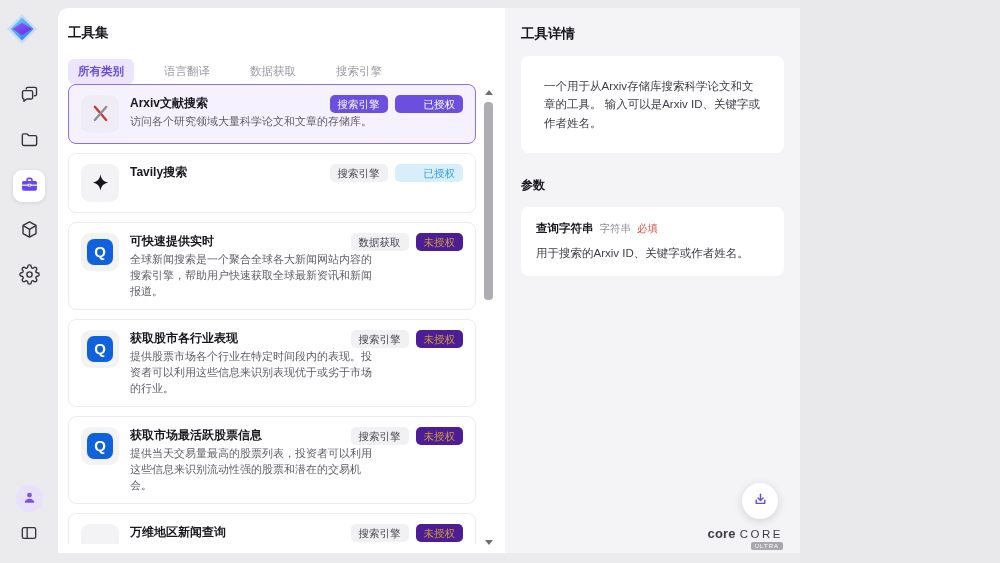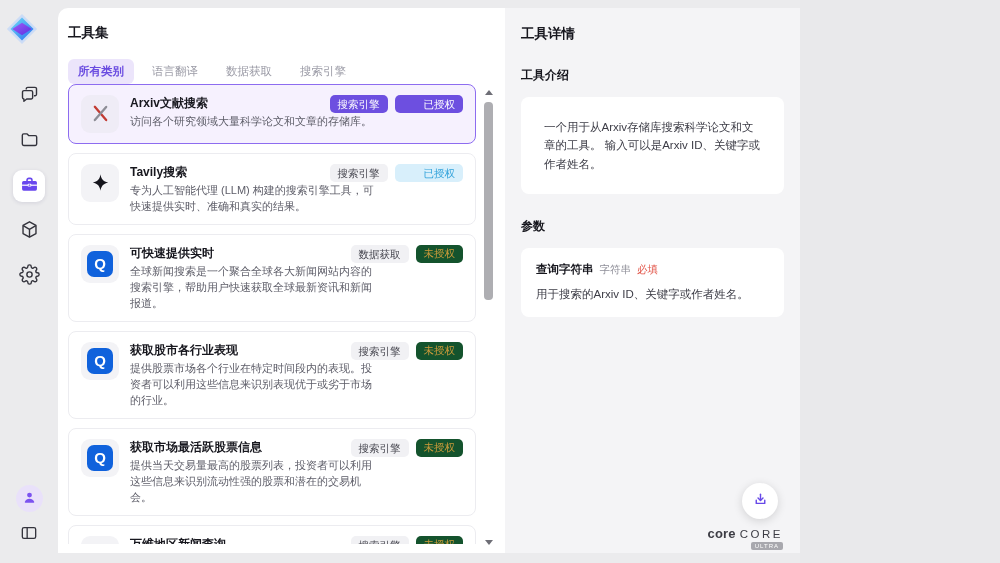--- a/index.html
+++ b/index.html
@@ -22,37 +22,37 @@
   .avatar-btn { width:27px; height:27px; border-radius:50%; background:#e9e1fa; border:none; display:flex; align-items:center; justify-content:center; cursor:pointer; padding:0; }
   .avatar-btn svg { width:17px; height:17px; }
   .panel-btn { width:30px; height:30px; border:none; background:transparent; display:flex; align-items:center; justify-content:center; cursor:pointer; padding:0; }
   .panel-btn svg { width:20px; height:20px; }
 
   
   .main { position:absolute; left:58px; top:8px; right:0; bottom:10px; display:flex; border-radius:10px 0 0 0; overflow:hidden; }
   .list-pane { position:relative; width:447px; background:#fff; padding:16px 0 0 10px; flex:none; }
   .page-title { font-size:13.5px; font-weight:bold; color:#17171e; margin:0; line-height:1.3; }
 
-  .tabs { display:flex; align-items:center; gap:8px; margin-top:17px; }
+  .tabs { display:flex; align-items:center; gap:20px; margin-top:17px; }
   .tab { font-size:11.5px; color:#9b9ba6; padding:5px 10px; border-radius:6px; cursor:pointer; white-space:nowrap; }
   .tab.active { background:#ece5fb; color:#6a4ce0; font-weight:bold; }
 
   .cards { width:408px; height:460px; overflow:hidden; display:flex; flex-direction:column; gap:9px; }
   .card { position:relative; flex:none; border:1px solid #ececf0; border-radius:8px; background:#fff; padding:10px 12px; display:flex; gap:11px; cursor:pointer; }
   .card.selected { border:1.5px solid #8d6cf0; background:#f6f1fe; }
   .tool-icon { width:38px; height:38px; border-radius:9px; background:#f3f3f6; display:flex; align-items:center; justify-content:center; flex:none; }
   .card.selected .tool-icon { background:#efecf6; }
   .card-body { min-width:0; }
   .card-title { font-size:12px; font-weight:bold; color:#17171e; line-height:16px; }
   .card-desc { font-size:11px; color:#5d5d68; line-height:16px; margin-top:2px; max-width:246px; }
   .card-badges { position:absolute; top:10px; right:12px; display:flex; gap:7px; }
   .badge { font-size:10.5px; line-height:1.2; padding:3px 8px; border-radius:5px; white-space:nowrap; }
   .badge.cat { background:#f1f1f4; color:#46464f; }
   .badge.auth.ok { background:#d8effb; color:#2fa1da;padding-left:29px; }
-  .badge.auth.no { background:#14532d; color:#cf9c3a;font-family:Liberation Serif, serif; }
+  .badge.auth.no { background:#4c1d95; color:#cf9c3a; }
   .card.selected .badge { background:#6d4fe0; color:#fff; }
 
   .glyph { display:flex; align-items:center; justify-content:center; }
   .g-arxiv svg, .g-tavily svg, .g-newspaper svg { width:21px; height:21px; }
   .g-qlogo { width:26px; height:26px; border-radius:7px; background:#1062dc; color:#fff; font-weight:bold; font-size:15px; display:flex; align-items:center; justify-content:center; }
 
   
   .scrollbar { position:absolute; top:80px; right:11px; width:10px; bottom:6px; }
   .sb-arrow { position:absolute; left:1px; width:0; height:0; border-left:4px solid transparent; border-right:4px solid transparent; cursor:pointer; }
   .sb-arrow.up { top:2px; border-bottom:5px solid #6e6e76; }
@@ -205,21 +205,20 @@
 
       <span class="glyph g-tavily">
         <svg viewBox="0 0 24 24">
           <path d="M12 2.5 C12.9 8 15 10.6 20.8 12 C15 13.4 12.9 16 12 21.5 C11.1 16 9 13.4 3.2 12 C9 10.6 11.1 8 12 2.5 Z" fill="#15151c"></path>
         </svg>
       </span>
 
     </div>
     <div class="card-body">
       <div class="card-title">Tavily搜索</div>
-      <div class="card-desc">专为人工智能代理 (LLM) 构建的搜索引擎工具，可快速提供实时、准确和真实的结果。</div>
     </div>
     <div class="card-badges">
       <span class="badge cat">搜索引擎</span>
       <span class="badge auth ok">已授权</span>
     </div>
   </article>
           <article class="card">
     <div class="tool-icon">
 
       <span class="glyph g-qlogo">
@@ -290,21 +289,20 @@
 
       <div class="scrollbar">
         <div class="sb-arrow up"></div>
         <div class="sb-thumb"></div>
         <div class="sb-arrow down"></div>
       </div>
     </section>
 
     <section class="detail-pane">
       <h1 class="detail-title">工具详情</h1>
-      <h2 class="section-heading">工具介绍</h2>
       <div class="white-card">
         <p class="intro-text">一个用于从Arxiv存储库搜索科学论文和文章的工具。 输入可以是Arxiv ID、关键字或作者姓名。</p>
       </div>
       <h2 class="section-heading">参数</h2>
       <div>
           <div class="param-card">
     <div class="param-head">
       <span class="param-name">查询字符串</span>
       <span class="param-type">字符串</span>
       <span class="param-required">必填</span>

